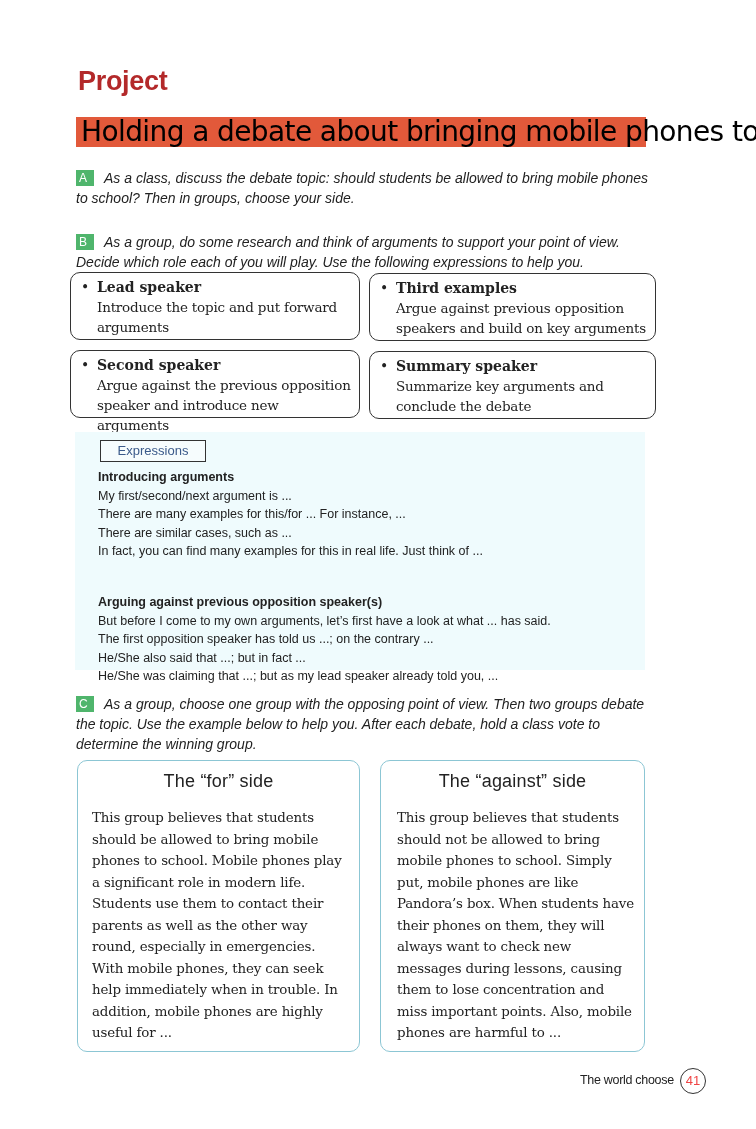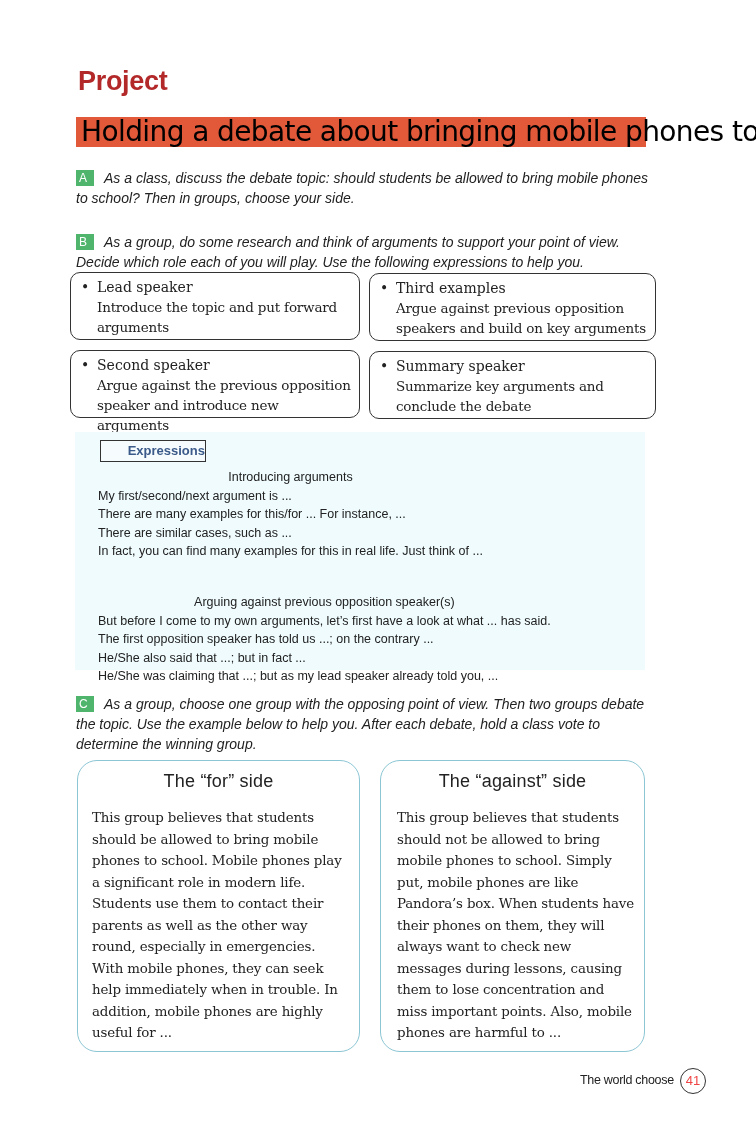--- a/index.html
+++ b/index.html
@@ -4,27 +4,27 @@
 <style>
   html, body { margin:0; padding:0; }
   body { width:756px; height:1129px; background:#ffffff; position:relative; overflow:hidden; color:#222; }
   .abs { position:absolute; }
   .proj-title { left:78px; top:66px; font-family:"Liberation Sans", sans-serif; font-weight:bold; font-size:27px; color:#b3292a; letter-spacing:-0.3px; }
   .banner { left:76px; top:117px; width:570px; height:30px; background:#e2593a; color:#000000; font-family:"DejaVu Sans", sans-serif; font-size:28px; line-height:30px; padding-left:5px; box-sizing:border-box; letter-spacing:-0.6px; white-space:nowrap; }
   .instr { left:76px; width:580px; font-family:"Liberation Sans", sans-serif; font-style:italic; font-size:14px; line-height:20px; color:#222; }
   .tag { display:inline-block; background:#4fb56c; color:#fff; font-style:normal; font-size:12px; width:18px; height:16px; line-height:16px; text-align:left; padding-left:3px; box-sizing:border-box; margin-right:10px; vertical-align:1px; }
   .role { width:290px; height:68px; border:1.5px solid #333; border-radius:10px; box-sizing:border-box; font-family:"DejaVu Serif", serif; padding:4px 6px 0 26px; }
   .role .bullet { position:absolute; left:10px; top:4px; font-size:14px; line-height:20px; }
-  .role .rname { font-weight:normal; font-size:14px; line-height:20px; display:block; }
+  .role .rname { font-weight:bold; font-size:14px; line-height:20px; display:block; }
   .role .rdesc { font-size:13.5px; line-height:20px; display:block; letter-spacing:-0.2px; }
   .expr-box { left:75px; top:432px; width:570px; height:238px; background:#effbfd; }
-  .expr-label { left:100px; top:440px; width:106px; height:22px; border:1.5px solid #333; box-sizing:border-box; background:#f6fcfd; color:#3b5a8a; font-family:"Liberation Sans", sans-serif; font-weight:bold; font-size:13px; line-height:20px; text-align:right; }
+  .expr-label { left:100px; top:440px; width:106px; height:22px; border:1.5px solid #333; box-sizing:border-box; background:#f6fcfd; color:#3b5a8a; font-family:"Liberation Sans", sans-serif; font-weight:normal; font-size:13px; line-height:20px; text-align:center; }
   .expr-lines { left:98px; font-family:"Liberation Sans", sans-serif; font-size:12.5px; line-height:18.5px; color:#222; }
-  .expr-lines .h { font-weight:normal;text-align:center; }
-  .card { top:760px; height:292px; border:1.5px solid #8cc6d4; border-radius:20px; box-sizing:border-box; background:#fff; }
+  .expr-lines .h { font-weight:bold; }
+  .card { top:760px; height:292px; border:1.5px solid #8cc6d4; border-radius:10px; box-sizing:border-box; background:#fff; }
   .card .ctitle { text-align:center; font-family:"Liberation Sans", sans-serif; font-size:18px; font-weight:normal; margin-top:10px; height:28px; color:#222; letter-spacing:0.2px; }
   .card .cbody { font-family:"DejaVu Serif", serif; font-size:13.4px; line-height:21.5px; padding:8px 10px 0 14px; color:#222; letter-spacing:-0.15px; }
   .footer-text { left:580px; top:1073px; font-family:"Liberation Sans", sans-serif; font-size:12.5px; color:#222; letter-spacing:-0.3px; }
   .page-num { left:680px; top:1068px; width:24px; height:24px; border:1.2px solid #333; border-radius:50%; text-align:center; font-family:"Liberation Sans", sans-serif; font-size:13px; line-height:24px; color:#ef4444; }
 </style>
 </head>
 <body>
 
 <div class="abs proj-title">Project</div>
 <div class="abs banner">Holding a debate about bringing mobile phones to school</div>

